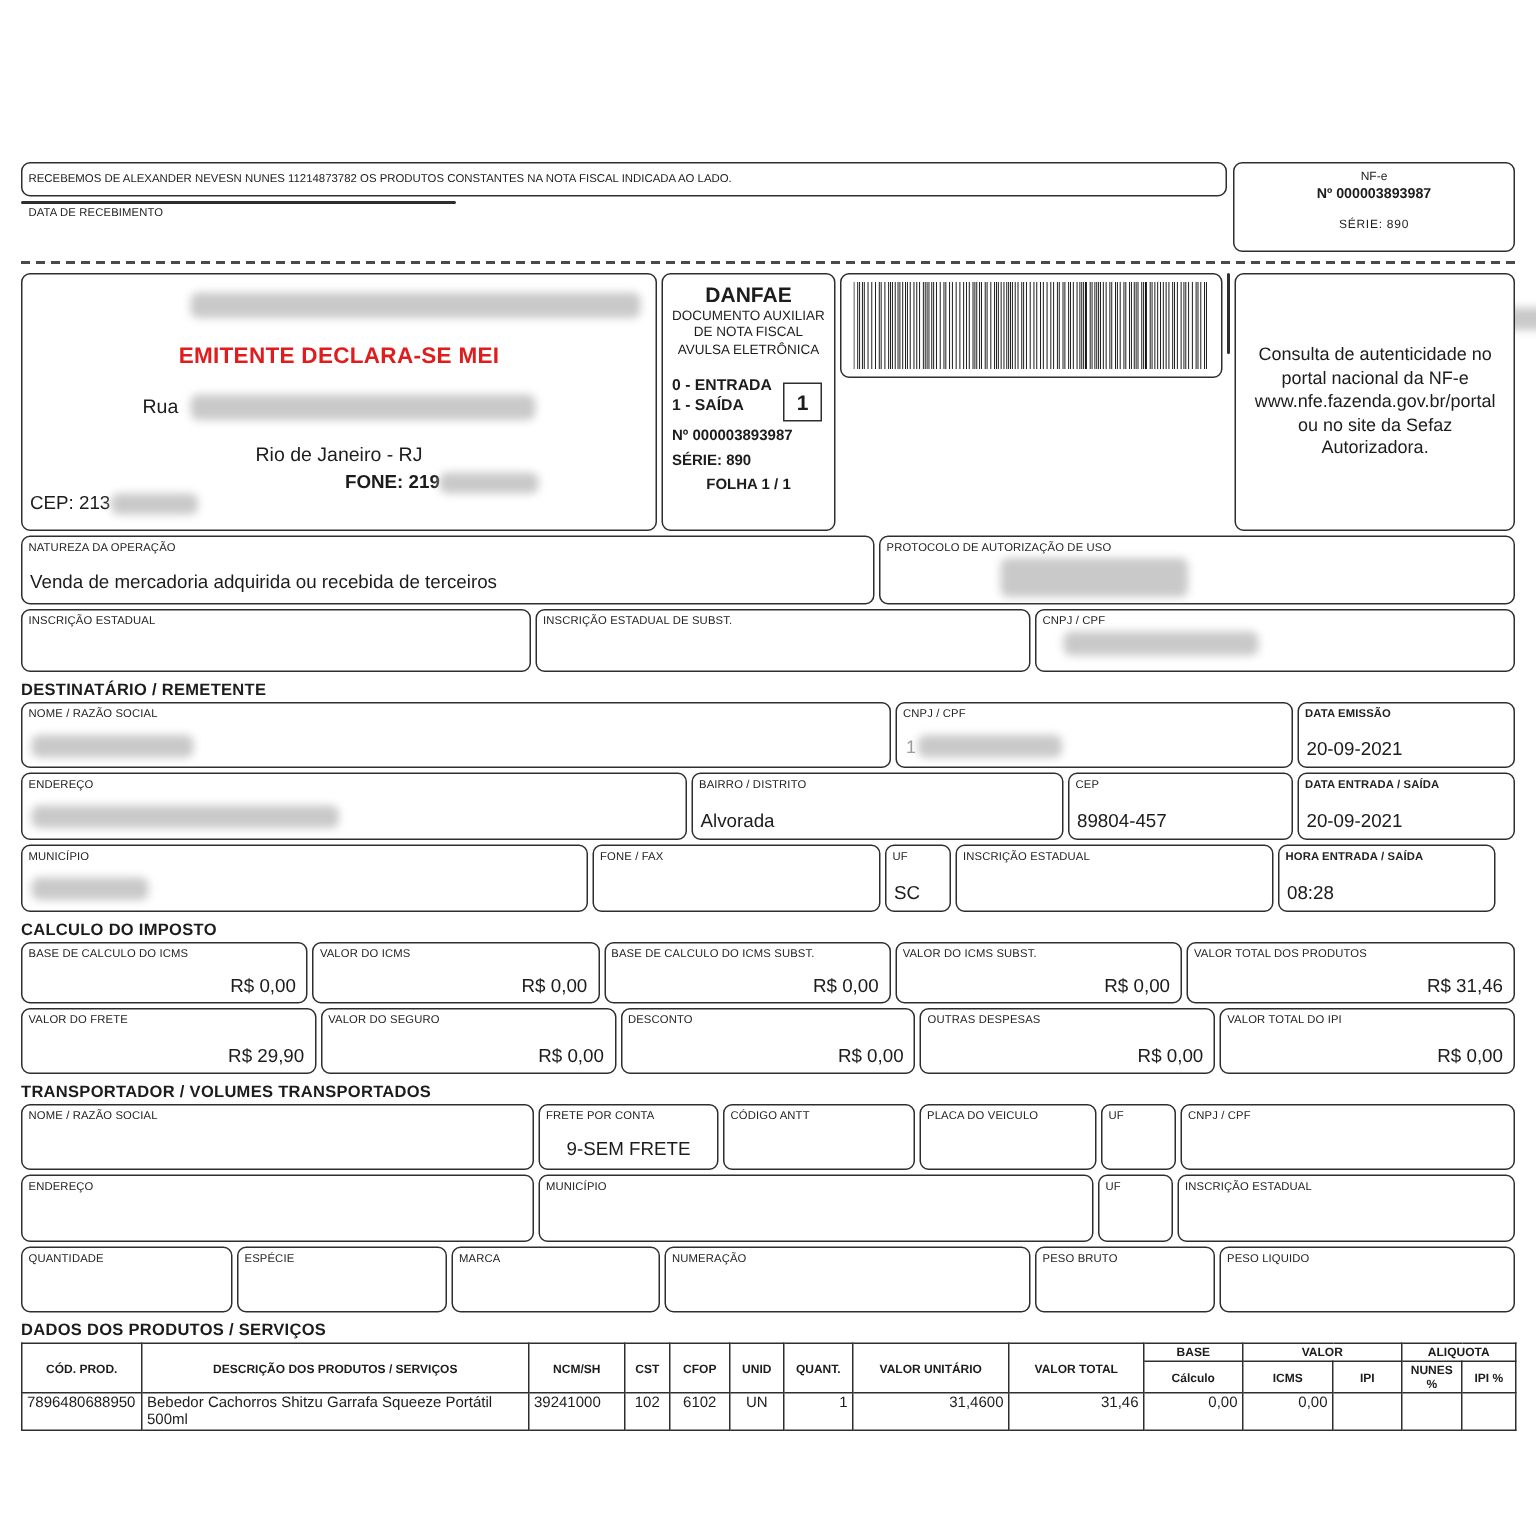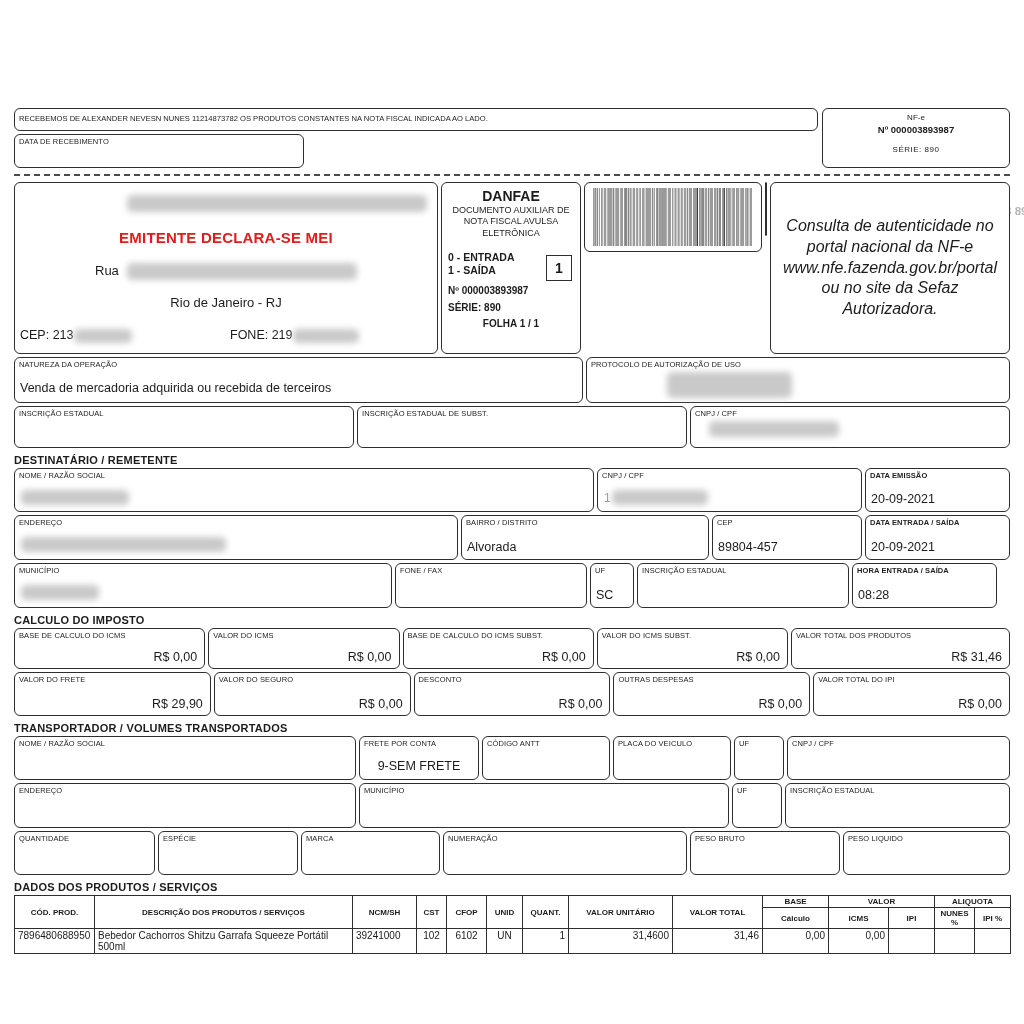--- a/index.html
+++ b/index.html
@@ -10,59 +10,59 @@
   .row { display:flex; gap:3px; margin-top:3px; }
   .lbl { font-size:7.5px; letter-spacing:0.1px; color:#222; position:absolute; top:2px; left:4px; white-space:nowrap; }
   .money { position:absolute; bottom:4px; right:7px; font-size:12.5px; }
   .secTitle { font-weight:bold; font-size:11px; letter-spacing:0.2px; margin-top:6px; margin-bottom:2px; }
   .redact { display:inline-block; background:#c9c9c9; border-radius:5px; filter:blur(3px); vertical-align:middle; }
 
   
   #stub { display:flex; gap:4px; }
   #stubLeft { flex:1; display:flex; flex-direction:column; gap:3px; }
   #stubReceipt { height:23px; font-size:7.6px; padding:5px 4px 0 4px; white-space:nowrap; overflow:hidden; }
-  #stubRow2 { display:flex; gap:8px; height:34px; }
+  #stubRow2 { display:flex; gap:8px; height:34px;flex-direction:column; }
   #stubDate { width:290px; }
   #stubSign { flex:1; }
   #stubNfe { width:188px; text-align:center; font-size:8px; padding-top:4px; }
   #stubNfe .num { font-weight:bold; font-size:9.5px; margin-top:2px; }
   #stubNfe .serie { font-size:8px; margin-top:10px; letter-spacing:0.5px; }
 
   #dash { border-top:2.5px dashed #4a4a4a; margin:6px 0 6px 0; }
 
   
   #idBlock { display:flex; gap:3px; height:172px; }
   #emitterBox { width:424px; }
   #emitName { position:absolute; top:12px; left:62%; transform:translateX(-50%); width:300px; height:17px; }
   #emitDecl { position:absolute; top:46px; width:100%; text-align:center; font-weight:bold; font-size:15px; color:#e01c1c; letter-spacing:0.2px; }
   #emitRua { position:absolute; top:80px; left:80px; font-size:13px; }
   #emitRua .redact { width:230px; height:17px; margin-left:8px; }
   #emitCity { position:absolute; top:112px; width:100%; text-align:center; font-size:13px; }
   #emitCep { position:absolute; bottom:10px; left:5px; font-size:12.5px; }
   #emitCep .redact { width:58px; height:14px; }
-  #emitFone { position:absolute; bottom:10px; left:215px; font-size:12.5px; }
+  #emitFone { position:absolute; bottom:24px; left:215px; font-size:12.5px;font-weight:bold; }
   #emitFone .redact { width:66px; height:14px; }
 
-  #danfaeBox { width:140px; padding:5px 6px; }
+  #danfaeBox { width:116px; padding:5px 6px; }
   #danfaeTitle { text-align:center; font-weight:bold; font-size:14px; }
   #danfaeSub { text-align:center; font-size:9px; line-height:1.25; margin-top:1px; }
   #danfaeES { margin-top:12px; font-weight:bold; font-size:10.5px; line-height:1.3; width:86px; }
   #danfaeTypeBox { position:absolute; right:8px; top:72px; width:26px; height:26px; border:1.8px solid #2e2e2e; text-align:center; font-weight:bold; font-size:14px; line-height:24px; }
   #danfaeNum { font-weight:bold; font-size:10px; margin-top:7px; white-space:nowrap; }
   #danfaeSerie { font-weight:bold; font-size:10px; margin-top:6px; }
   #danfaeFolha { font-weight:bold; font-size:10px; margin-top:5px; text-align:center; }
 
   #idRight { flex:1; display:flex; flex-direction:row; gap:3px; }
   #barcodeBox { height:70px; padding:5px 8px; }
   #barcodeBox svg { width:100%; height:58px; }
   #chaveBox { height:54px; }
   #chaveVal { position:absolute; top:22px; left:48px; font-weight:bold; font-size:11.5px; white-space:nowrap; }
   #chaveVal .redact { width:118px; height:15px; margin:0 2px -3px 4px; }
   .faintDigits { color:#b5b5b5; filter:blur(0.7px); font-weight:bold; }
-  #consultaBox { flex:1; display:flex; align-items:center; justify-content:center; text-align:center; font-size:16px; line-height:1.3; padding:0 12px;font-style:italic; }
+  #consultaBox { flex:1; display:flex; align-items:center; justify-content:center; text-align:center; font-size:12px; line-height:1.3; padding:0 12px; }
 
   
   #natRow { height:46px; }
   #natBox { flex:1; }
   #natVal { position:absolute; bottom:7px; left:5px; font-size:12.5px; }
   #protBox { width:424px; }
   #protBox .redact { position:absolute; top:14px; left:80px; width:125px; height:26px; }
 
   #inscRow { height:42px; }
   #ieBox { width:340px; } #ieSubBox { width:330px; } #cnpjBox { flex:1; }
@@ -84,21 +84,21 @@
   
   .h41 { height:41px; } .h44b { height:44px; }
   .flex1 { flex:1; }
   .w219 { width:219px; }
 
   
   #tNome { width:342px; } #tFrete { width:120px; } #tAntt { width:128px; } #tPlaca { width:118px; }
   #tUf { width:50px; } #tCnpj { flex:1; }
   #tFreteVal { position:absolute; top:22px; width:100%; text-align:center; font-size:12.5px; }
   #tEnd { width:342px; } #tMun { flex:1; } #tUf2 { width:50px; } #tIe { width:225px; }
-  #tQuant { width:141px; } #tEsp { width:140px; } #tMarca { width:139px; } #tNum { width:244px; } #tPb { width:150px; } #tPl { flex:1; }
+  #tQuant { width:141px; } #tEsp { width:140px; } #tMarca { width:139px; } #tNum { width:244px; } #tPb { width:120px; } #tPl { flex:1; }
 
   
   #prodTable { width:100%; border-collapse:collapse; table-layout:fixed;border-radius:20px; }
   #prodTable th, #prodTable td { border:1.4px solid #2e2e2e; font-size:8px; padding:1px 3px; overflow:hidden; }
   #prodTable th { font-weight:bold; text-align:center; }
   #prodTable td { font-size:10px; vertical-align:top; }
   .tdR { text-align:right; } .tdC { text-align:center; }
 </style>
 </head>
 <body>

